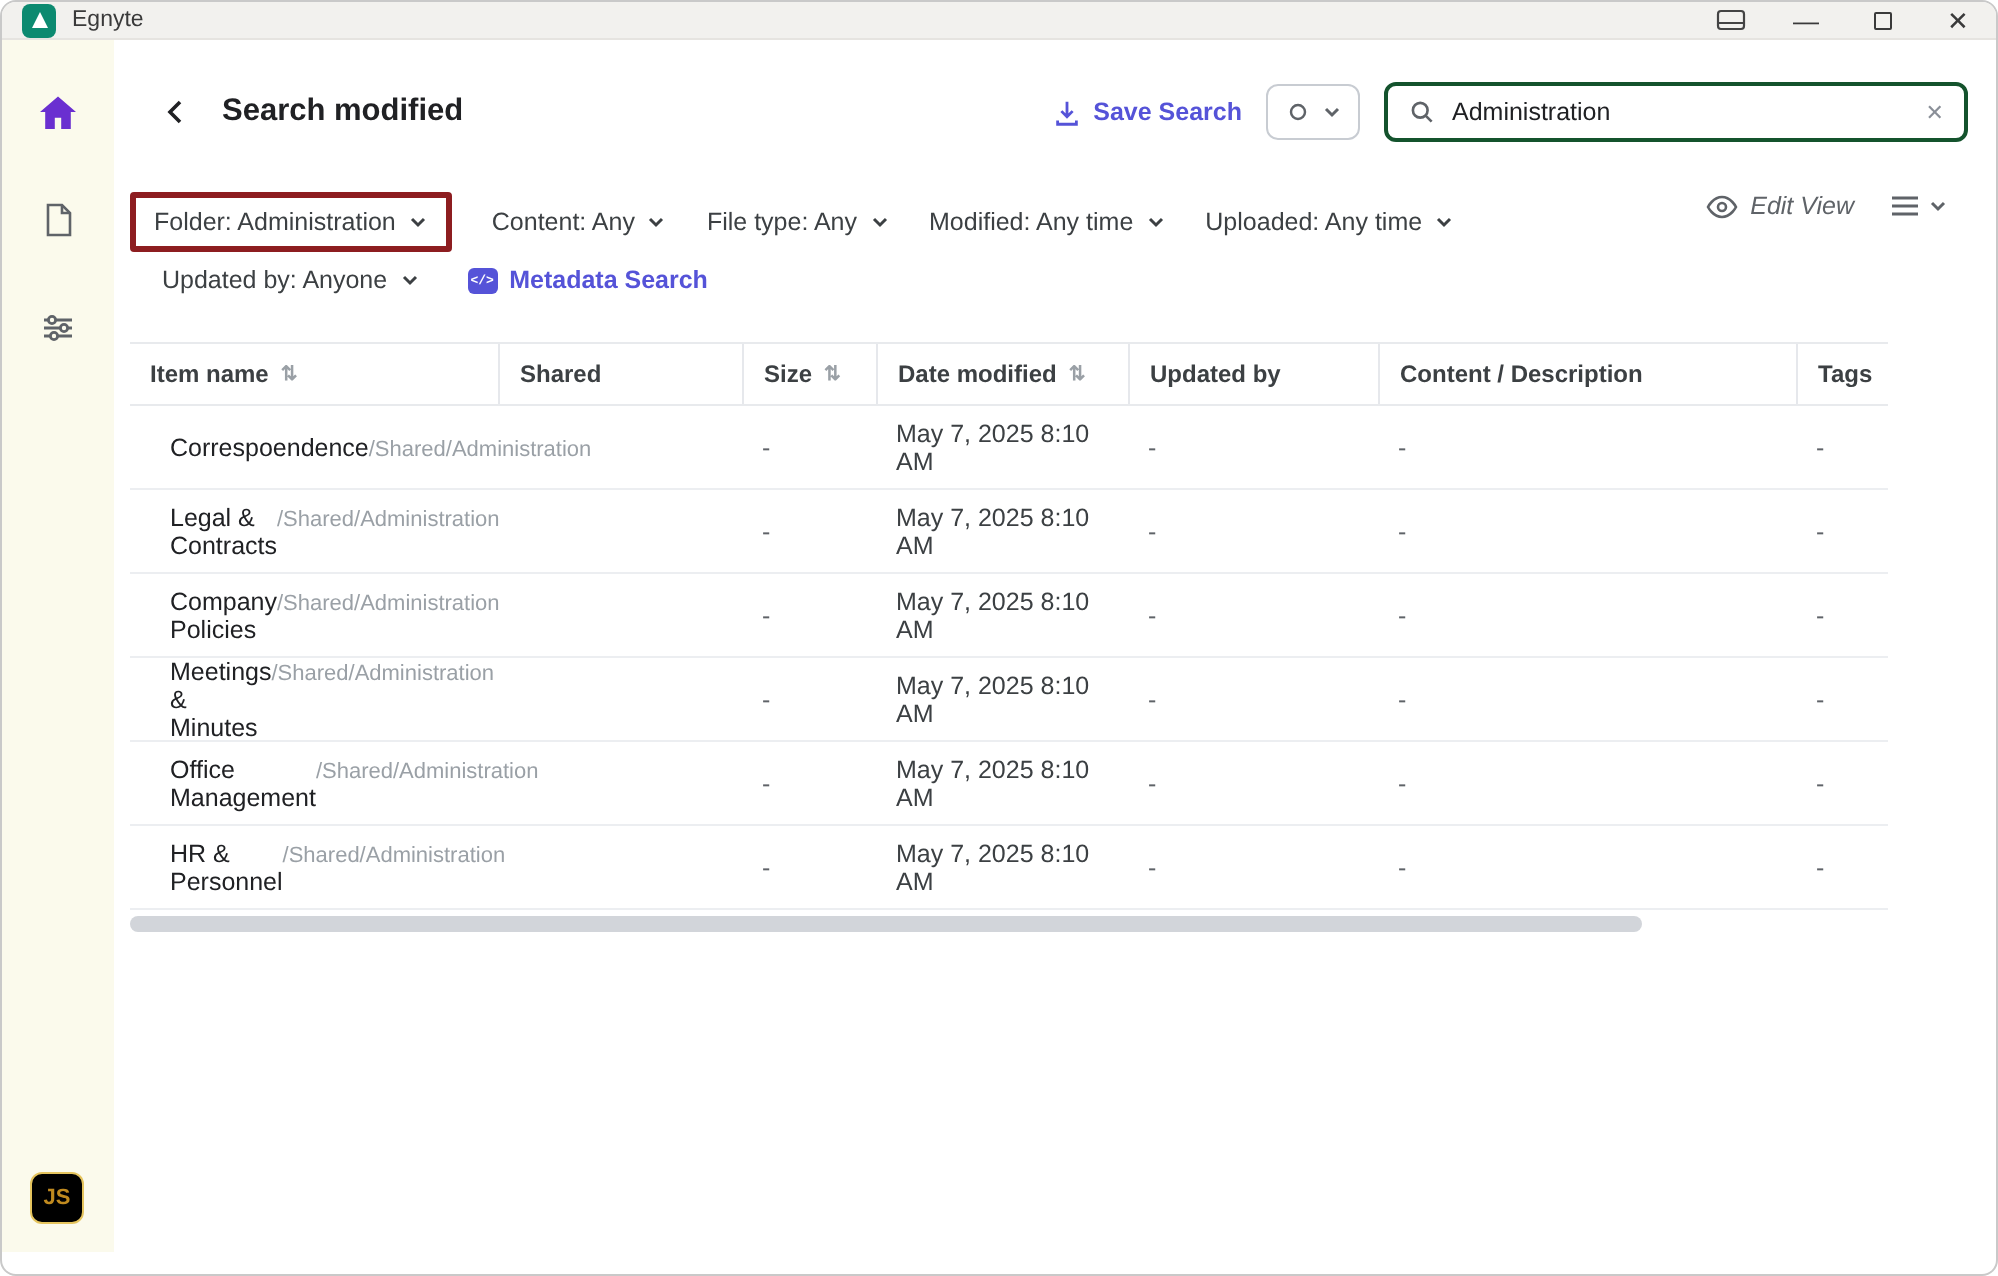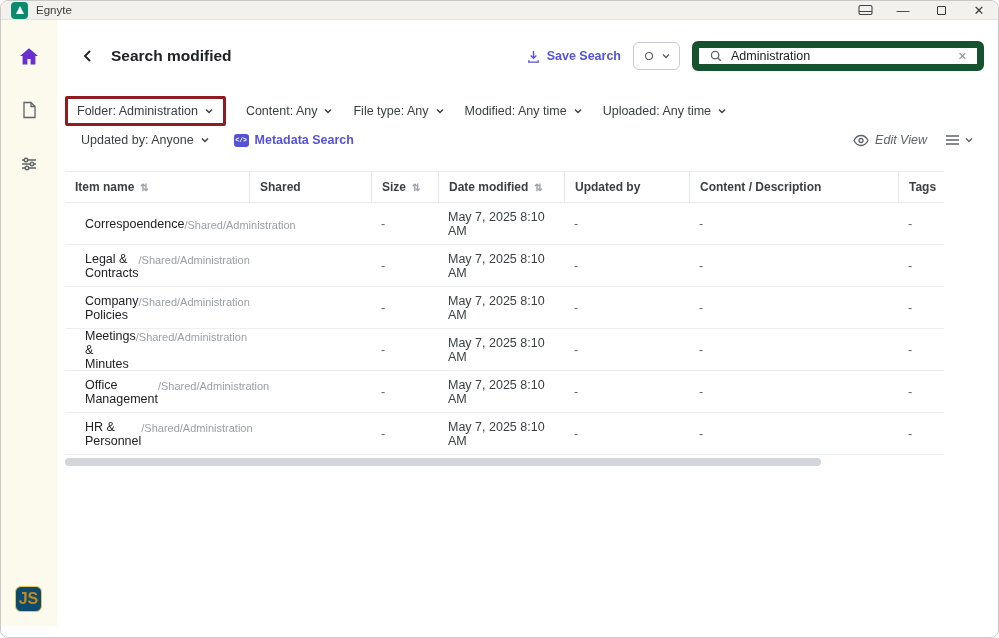--- a/index.html
+++ b/index.html
@@ -12,37 +12,37 @@
   .logo { width:17px; height:17px; border-radius:4px; background:#0c8a70; display:flex; align-items:center; justify-content:center; }
   .tb-title { font-size:11.5px; color:#3a3a3a; }
   .tb-right { display:flex; align-items:stretch; height:100%; }
   .tb-btn { width:38px; height:100%; background:transparent; border:none; display:flex; align-items:center; justify-content:center; color:#3a3a3a; font-size:13px; cursor:default; }
   .max-box { width:9px; height:9px; border:1.2px solid #3a3a3a; border-radius:1px; display:inline-block; }
 
   
   .app-body { display:flex; height:calc(100% - 30px); }
   .sidebar { width:56px; background:#fbfaec; flex:0 0 56px; display:flex; flex-direction:column; align-items:center; padding-top:22px; gap:26px; position:relative; }
   .side-btn { background:none; border:none; width:28px; height:28px; display:flex; align-items:center; justify-content:center; cursor:default; }
-  .avatar { position:absolute; bottom:14px; left:14px; width:27px; height:26px; border:1.5px solid #e5c45e; border-radius:6px; background:#0c4a6e; color:#c08a1f; font-size:16px; font-weight:bold; display:flex; align-items:center; justify-content:center; }
+  .avatar { position:absolute; bottom:14px; left:14px; width:27px; height:26px; border:1.5px solid #e5c45e; border-radius:6px; background:#000000; color:#c08a1f; font-size:11px; font-weight:bold; display:flex; align-items:center; justify-content:center; }
 
   .main { flex:1; padding:0 14px 0 8px; position:relative; overflow:hidden; }
 
   
   .page-header { margin-top:16px; height:40px; display:flex; align-items:center; }
   .back-btn { background:none; border:none; width:26px; height:26px; display:flex; align-items:center; justify-content:center; margin-left:10px; cursor:default; }
   .page-title { font-size:15.5px; font-weight:700; color:#202124; margin-left:10px; }
   .header-right { margin-left:auto; display:flex; align-items:center; gap:12px; }
   .save-search { display:flex; align-items:center; gap:6px; background:none; border:none; color:#5553d8; font-size:12.5px; font-weight:700; cursor:default; font-family:inherit; }
   .saved-dd { display:flex; align-items:center; gap:5px; height:28px; padding:0 8px; border:1px solid #c8ccd2; border-radius:6px; background:#fff; cursor:default; }
-  .search-box { width:292px; height:30px; border:7px solid #14532d; border-radius:6px; display:flex; align-items:center; padding:0 10px; gap:8px; background:#fff; }
+  .search-box { width:292px; height:30px; border:2px solid #14532d; border-radius:6px; display:flex; align-items:center; padding:0 10px; gap:8px; background:#fff; }
   .search-box input { flex:1; border:none; outline:none; font-size:12.5px; color:#202124; font-family:inherit; background:transparent; }
   .clear-btn { background:none; border:none; color:#8a8f98; font-size:11px; cursor:default; }
 
   
-  .filters { margin-top:20px; display:flex; justify-content:space-between; align-items:flex-end; margin-right:10px; }
+  .filters { margin-top:20px; display:flex; justify-content:space-between; align-items:flex-start; margin-right:10px; }
   .filters-left { display:flex; flex-direction:column; }
   .frow1 { display:flex; align-items:center; gap:20px; }
   .frow2 { display:flex; align-items:center; gap:24px; margin-top:7px; margin-left:16px; }
   .chip { display:flex; align-items:center; gap:6px; background:none; border:none; font-size:12.5px; color:#3c4043; cursor:default; font-family:inherit; white-space:nowrap; }
   .hl { border:3px solid #8d1d20; padding:5px 9px; border-radius:2px; }
   .meta-link { display:flex; align-items:center; gap:6px; background:none; border:none; color:#5553d8; font-size:12.5px; font-weight:700; cursor:default; font-family:inherit; }
   .meta-ic { width:15px; height:13px; border-radius:3px; background:#5553d8; color:#fff; font-size:6.5px; font-weight:bold; display:flex; align-items:center; justify-content:center; font-family:"Liberation Mono", monospace; }
   .filters-right { display:flex; align-items:center; gap:18px; color:#5f6368; font-size:12.5px; }
   .edit-view { display:flex; align-items:center; gap:6px; background:none; border:none; color:#5f6368; font-size:12.5px; cursor:default; font-family:inherit;font-style:italic; }
   .view-opts { display:flex; align-items:center; gap:4px; background:none; border:none; cursor:default; }

